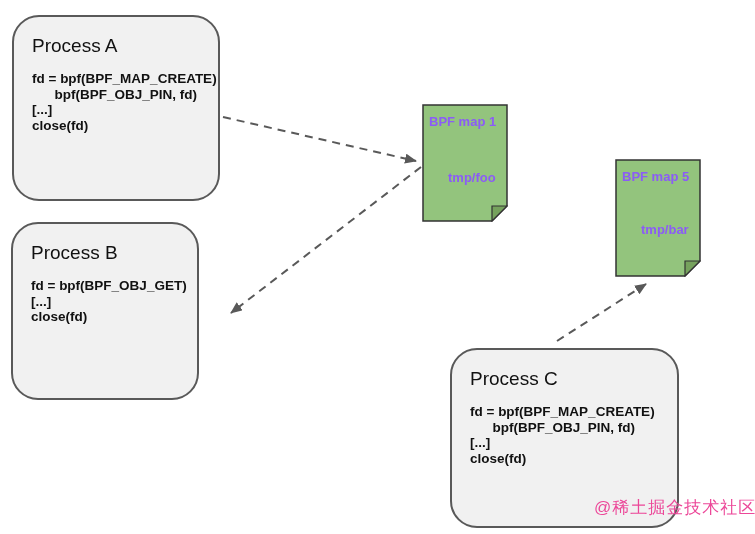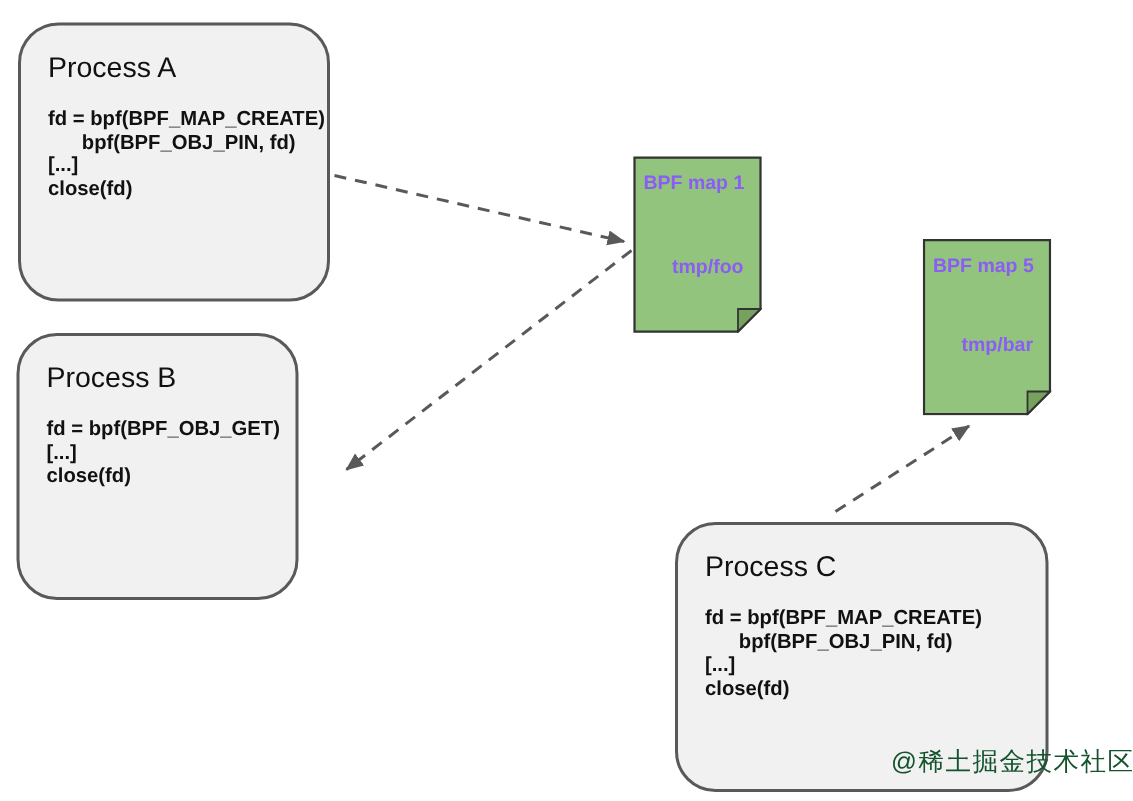--- a/index.html
+++ b/index.html
@@ -16,21 +16,21 @@
   
   .process-box {
     position: absolute;
     background: #f1f1f1;
     border: 2px solid #595959;
     border-radius: 27px;
     padding: 18px 10px 10px 18px;
   }
   #process-a { left: 12px;  top: 15px;  width: 208px; height: 186px; }
   #process-b { left: 11px;  top: 222px; width: 188px; height: 178px; }
-  #process-c { left: 450px; top: 348px; width: 249px; height: 180px; }
+  #process-c { left: 450px; top: 348px; width: 229px; height: 180px; }
   .process-title {
     font-size: 19px;
     color: #111111;
     font-weight: 400;
     margin-bottom: 14px;
   }
   .code-line {
     font-size: 13.5px;
     font-weight: 700;
     color: #111111;
@@ -93,21 +93,21 @@
     stroke: #595959;
     stroke-width: 2;
     stroke-dasharray: 8 6;
   }
 
   
   #watermark {
     position: absolute;
     left: 594px; top: 496px;
     font-size: 17px;
-    color: #14532d;
+    color: #ec4899;
     letter-spacing: 1px;
     white-space: nowrap;
   }
 </style>
 </head>
 <body>
 
 <div id="canvas">
 
 

